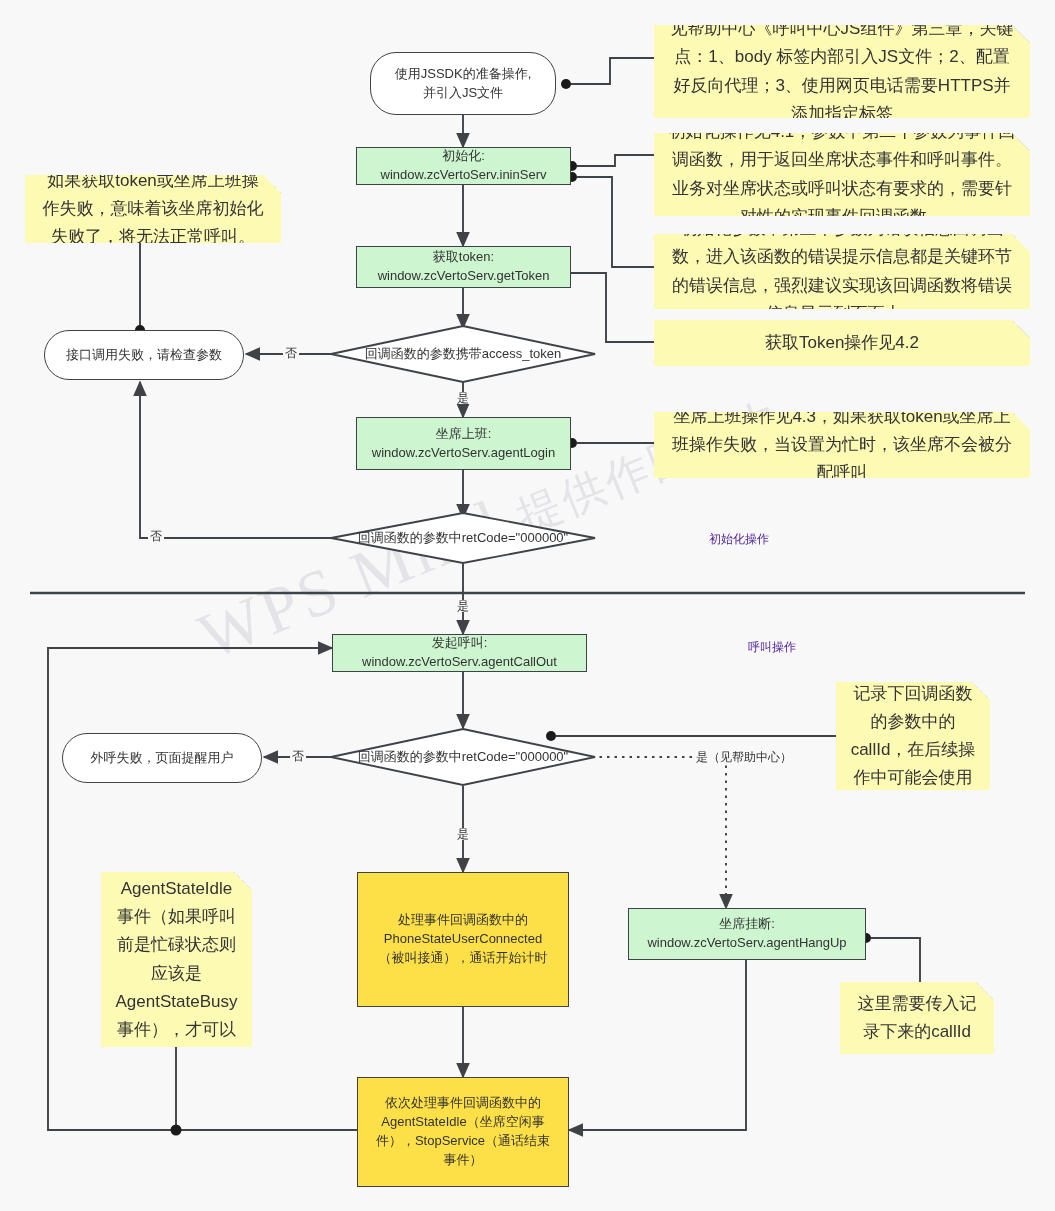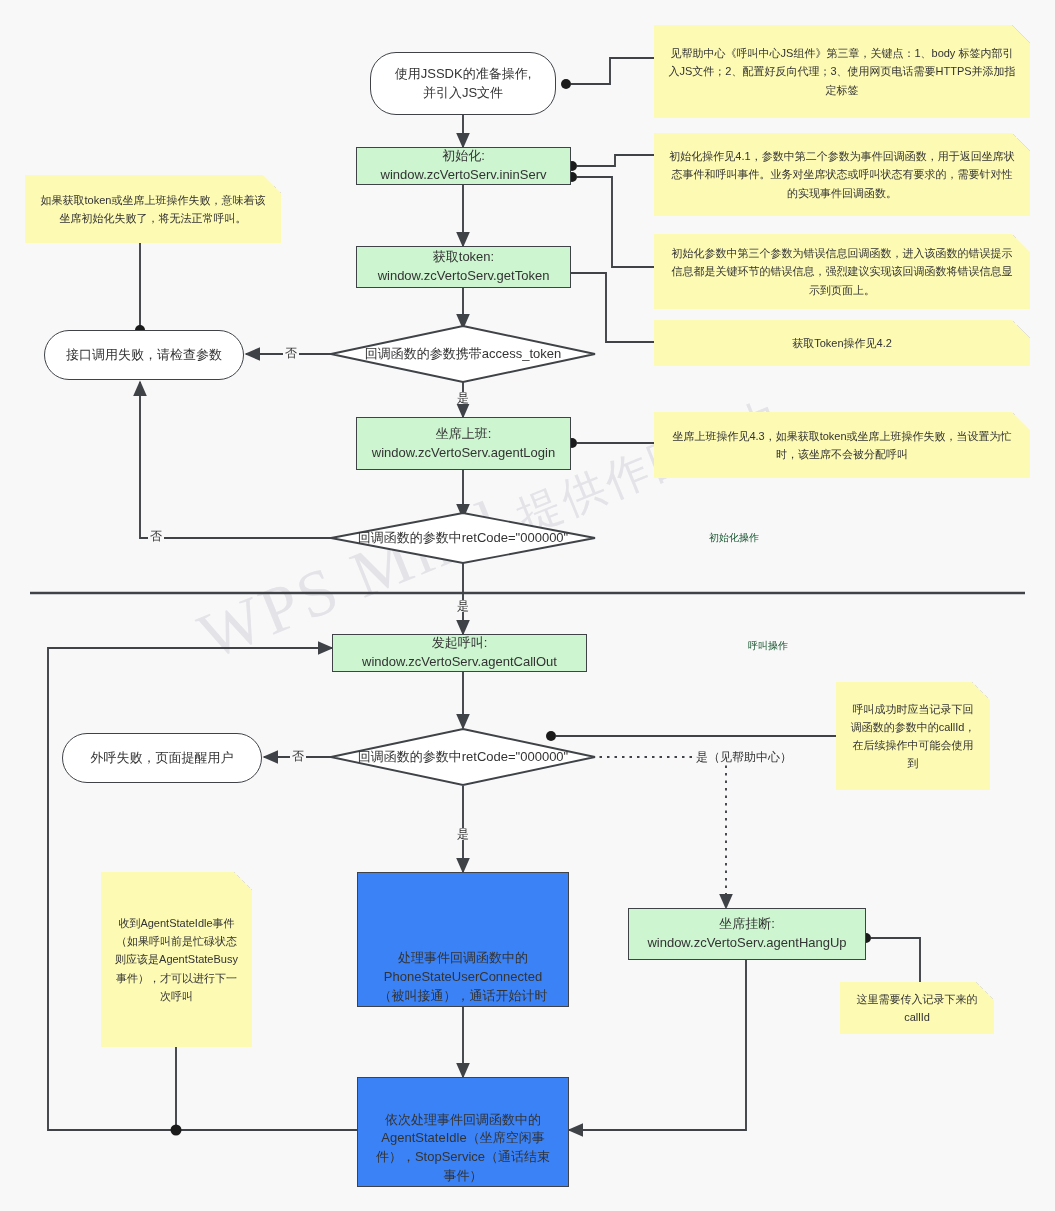--- a/index.html
+++ b/index.html
@@ -11,40 +11,40 @@
     position:relative;
     overflow:hidden;
   }
   #canvas{position:absolute;left:0;top:0;width:1055px;height:1211px;}
   .svg-layer{position:absolute;left:0;top:0;width:1055px;height:1211px;pointer-events:none;}
 
   .node{position:absolute;box-sizing:border-box;display:flex;align-items:center;justify-content:center;
         text-align:center;line-height:1.45;font-size:13px;color:#333;}
   .node .txt{padding:0 8px;white-space:pre-line;}
 
-  .proc{background:#3b82f6;border:1.6px solid #3f4347;align-items:flex-end;}
+  .proc{background:#fde047;border:1.6px solid #3f4347;}
   .green{background:#cdf5d0;border:1.6px solid #3f4347;}
   .round{background:#ffffff;border:1.6px solid #3f4347;border-radius:26px;}
 
   .diamond{position:absolute;display:flex;align-items:center;justify-content:center;}
   .diamond .dlabel{position:relative;z-index:2;font-size:13px;color:#333;white-space:nowrap;
       background:rgba(248,248,248,0.0);}
   .diamond svg{position:absolute;left:0;top:0;}
 
   .note{position:absolute;box-sizing:border-box;background:#fdfab4;
         display:flex;align-items:center;justify-content:center;text-align:center;
-        font-size:11px;line-height:1.65;color:#333;
+        font-size:17px;line-height:1.65;color:#333;
         clip-path:polygon(0 0, calc(100% - 18px) 0, 100% 18px, 100% 100%, 0 100%);}
   .note .ntxt{padding:6px 14px;}
   .note .fold{position:absolute;right:0;top:0;width:18px;height:18px;
         background:linear-gradient(225deg,#c9c9c9 0%,#c9c9c9 50%,transparent 50%);}
 
   .edgelabel{position:absolute;font-size:12px;color:#333;background:#f8f8f8;
         padding:0 2px;white-space:nowrap;line-height:1;}
-  .sectionlabel{position:absolute;font-size:10px;color:#14532d;white-space:nowrap;}
+  .sectionlabel{position:absolute;font-size:12px;color:#4c1d95;white-space:nowrap;}
 
   .watermark{position:absolute;left:205px;top:500px;width:520px;height:190px;
      font-family:"Liberation Serif","DejaVu Serif",serif;
      color:rgba(120,120,150,0.16);font-size:66px;letter-spacing:3px;
      transform:rotate(-22deg);pointer-events:none;user-select:none;z-index:0;
      white-space:nowrap;}
   .watermark .w2{font-family:"Liberation Sans",sans-serif;font-size:44px;}
 </style>
 </head>
 <body>
@@ -229,21 +229,21 @@
   <div class="note" style="left:101px;top:872px;width:151px;height:175px;">
     <span class="fold"></span>
     <span class="ntxt">收到AgentStateIdle事件（如果呼叫前是忙碌状态则应该是AgentStateBusy事件），才可以进行下一次呼叫</span>
   </div>
 
   <div class="note" style="left:836px;top:682px;width:154px;height:108px;">
     <span class="fold"></span>
     <span class="ntxt">呼叫成功时应当记录下回调函数的参数中的callId，在后续操作中可能会使用到</span>
   </div>
 
-  <div class="note" style="left:840px;top:982px;width:154px;height:52px;">
+  <div class="note" style="left:840px;top:982px;width:154px;height:72px;">
     <span class="fold"></span>
     <span class="ntxt">这里需要传入记录下来的callId</span>
   </div>
 
   <div class="edgelabel" style="left:283px;top:347px;">否</div>
   <div class="edgelabel" style="left:455px;top:392px;">是</div>
   <div class="edgelabel" style="left:148px;top:530px;">否</div>
   <div class="edgelabel" style="left:455px;top:600px;">是</div>
   <div class="edgelabel" style="left:290px;top:750px;">否</div>
   <div class="edgelabel" style="left:455px;top:828px;">是</div>

